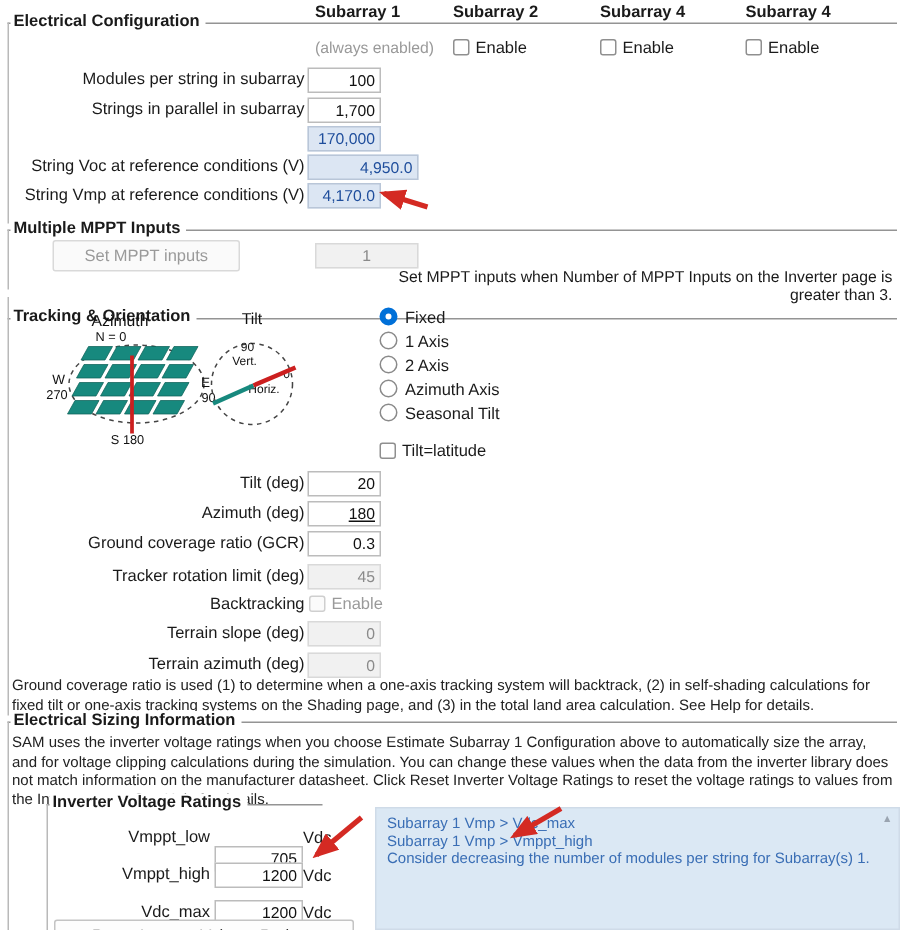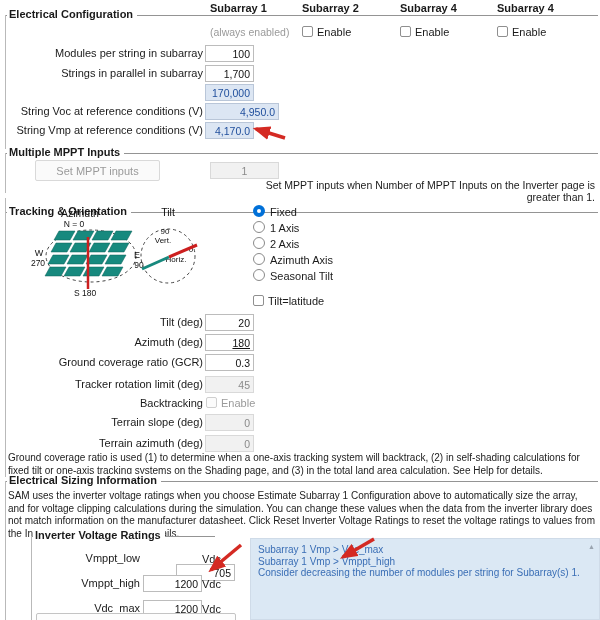--- a/index.html
+++ b/index.html
@@ -84,21 +84,21 @@
   <div class="lbl" style="left:8px;top:124px;width:195px;">String Vmp at reference conditions (V)</div>
   <input class="fld calc" style="left: 205px; top: 122px; width: 41px;" readonly="" value="4,170.0">
 
   <div class="grp" style="top:153px;">
     <span class="grp-label">Multiple MPPT Inputs</span>
   </div>
   <div class="vborder" style="top:153px;height:40px;"></div>
 
   <button class="btn" style="left:35px;top:160px;width:125px;height:21px;">Set MPPT inputs</button>
   <input class="fld dis ctr" style="left: 210px; top: 162px; width: 61px;" readonly="" value="1">
-  <div class="note" style="left:250px;right:5px;top:179px;">Set MPPT inputs when Number of MPPT Inputs on the Inverter page is greater than 1.</div>
+  <div class="note" style="left:250px;right:5px;top:179px;">Set MPPT inputs when Number of MPPT Inputs on the Inverter page is greater than 3.</div>
 
   <div class="grp" style="top:212px;">
     <span class="grp-label">Tracking &amp; Orientation</span>
   </div>
   <div class="vborder" style="top:198px;height:279px;"></div>
 
   <svg class="abs" style="left:28px;top:203px;" width="185" height="95" viewBox="0 0 185 95">
     <ellipse cx="63" cy="53" rx="45" ry="26" fill="none" stroke="#444" stroke-width="1" stroke-dasharray="3,3"></ellipse>
     <g fill="#17897e" stroke="#0d6158" stroke-width="0.5">
       <path d="M31 28 l16 0 l-5 9 l-16 0 z"></path>
@@ -180,21 +180,21 @@
   <div class="vborder" style="top:481px;height:139px;"></div>
 
   <div class="para" style="left:8px;top:490px;width:588px;">SAM uses the inverter voltage ratings when you choose Estimate Subarray 1 Configuration above to automatically size the array, and for voltage clipping calculations during the simulation. You can change these values when the data from the inverter library does not match information on the manufacturer datasheet. Click Reset Inverter Voltage Ratings to reset the voltage ratings to values from the Inverter page. See Help for details.</div>
 
   <div class="grp" style="top:536px;left:31px;width:184px;right:auto;">
     <span class="grp-label">Inverter Voltage Ratings</span>
   </div>
   <div class="vborder" style="left:31px;top:536px;height:84px;"></div>
 
   <div class="lbl" style="left:40px;top:552px;width:100px;">Vmppt_low</div>
-  <input class="fld edit" style="left: 143px; top: 564px; width: 51px; margin-left: 33px;" readonly="" value="705">
+  <input class="fld edit" style="left: 143px; top: 564px; width: 51px;" readonly="" value="705">
   <span class="unit" style="left:202px;top:553px;">Vdc</span>
 
   <div class="lbl" style="left:40px;top:577px;width:100px;">Vmppt_high</div>
   <input class="fld edit" style="left: 143px; top: 575px; width: 51px;" readonly="" value="1200">
   <span class="unit" style="left:202px;top:578px;">Vdc</span>
 
   <div class="lbl" style="left:40px;top:602px;width:100px;">Vdc_max</div>
   <input class="fld edit" style="left: 143px; top: 600px; width: 51px;" readonly="" value="1200">
   <span class="unit" style="left:202px;top:603px;">Vdc</span>
 

